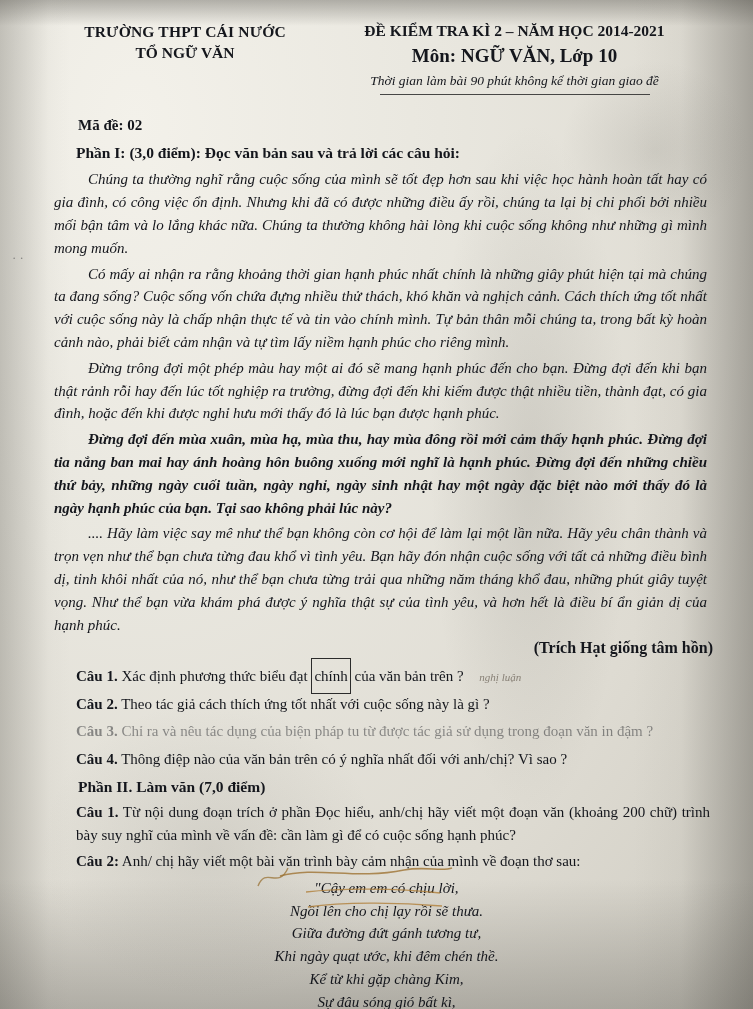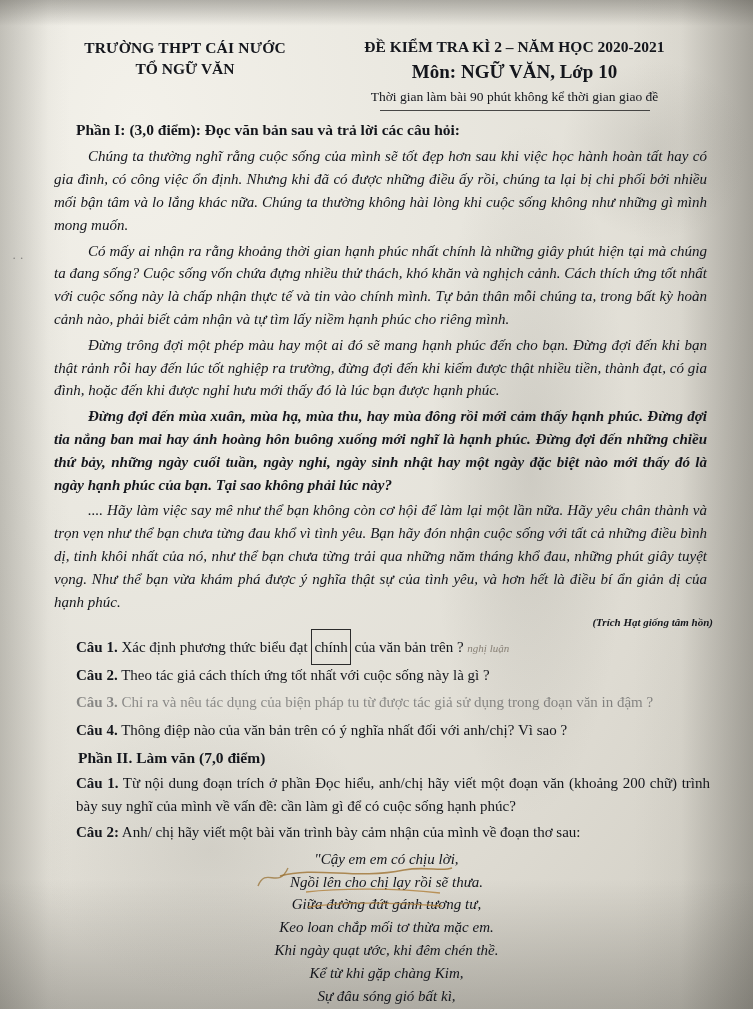--- a/index.html
+++ b/index.html
@@ -69,21 +69,21 @@
     z-index: 3;
     padding: 16px 34px 0 54px;
     color: #14161c;
   }
 
   
   .header {
     display: flex;
     align-items: flex-start;
     justify-content: space-between;
-    margin-top: 20px;
+    margin-top: 4px;
   }
   .header-left {
     width: 262px;
     text-align: center;
     padding-top: 2px;
   }
   .school-name {
     font-weight: bold;
     font-size: 15.5px;
     letter-spacing: .2px;
@@ -104,20 +104,21 @@
     font-weight: bold;
     font-size: 15.5px;
     line-height: 1.4;
   }
   .exam-subject {
     font-weight: bold;
     font-size: 19px;
     line-height: 1.5;
   }
   .exam-time {
+    font-style: italic;
     font-size: 13.5px;
     line-height: 1.5;
     margin-top: 1px;
   }
   .rule {
     height: 1px;
     background: #2a2a2a;
     width: 270px;
     margin: 3px auto 0 auto;
     opacity: .85;
@@ -139,44 +140,43 @@
     line-height: 1.52;
     margin: 0 12px 3px 0;
     text-align: justify;
     text-indent: 34px;
     font-style: italic;
   }
   p.para.bold {
     font-weight: bold;
   }
   .source {
-    font-style: italic;
-    font-weight: bold;
-    font-size: 11px;
+    font-weight: bold;
+    font-size: 16px;
     text-align: right;
     margin: 2px 6px 8px 0;
   }
   .question {
     font-size: 15px;
     line-height: 1.5;
     margin: 0 0 5px 22px;
   }
   .question b {
     font-weight: bold;
   }
   .boxed {
     border: 1px solid #2b2b2b;
     padding: 9px 2px;
   }
   .annot {
     color: #6b6257;
     font-size: 11px;
     font-style: italic;
     opacity: .75;
-    margin-left: 0;
+    margin-left: 12px;
   }
   .part2 {
     font-weight: bold;
     font-size: 15.5px;
     margin: 8px 0 5px 24px;
   }
   .q-block {
     font-size: 15px;
     line-height: 1.5;
     margin: 0 9px 4px 22px;
@@ -224,27 +224,28 @@
   <div class="dot-marks">· ·</div>
 
   <div class="content">
 
     <div class="header">
       <div class="header-left">
         <div class="school-name">TRƯỜNG THPT CÁI NƯỚC</div>
         <div class="dept-name">TỔ NGỮ VĂN</div>
       </div>
       <div class="header-right">
-        <div class="exam-title">ĐỀ KIỂM TRA KÌ 2 – NĂM HỌC 2020-2021</div>
+        <div class="exam-title">ĐỀ KIỂM TRA KÌ 2 – NĂM HỌC 2014-2021</div>
         <div class="exam-subject">Môn: NGỮ VĂN, Lớp 10</div>
         <div class="exam-time">Thời gian làm bài 90 phút không kể thời gian giao đề</div>
         <div class="rule"></div>
       </div>
     </div>
 
+    <div class="code-line">Mã đề: 02</div>
 
     <div class="section-head">Phần I: (3,0 điểm): Đọc văn bản sau và trả lời các câu hỏi:</div>
 
     <p class="para">Chúng ta thường nghĩ rằng cuộc sống của mình sẽ tốt đẹp hơn sau khi việc học hành hoàn tất hay có gia đình, có công việc ổn định. Nhưng khi đã có được những điều ấy rồi, chúng ta lại bị chi phối bởi nhiều mối bận tâm và lo lắng khác nữa. Chúng ta thường không hài lòng khi cuộc sống không như những gì mình mong muốn.</p>
     <p class="para">Có mấy ai nhận ra rằng khoảng thời gian hạnh phúc nhất chính là những giây phút hiện tại mà chúng ta đang sống? Cuộc sống vốn chứa đựng nhiều thử thách, khó khăn và nghịch cảnh. Cách thích ứng tốt nhất với cuộc sống này là chấp nhận thực tế và tin vào chính mình. Tự bản thân mỗi chúng ta, trong bất kỳ hoàn cảnh nào, phải biết cảm nhận và tự tìm lấy niềm hạnh phúc cho riêng mình.</p>
     <p class="para">Đừng trông đợi một phép màu hay một ai đó sẽ mang hạnh phúc đến cho bạn. Đừng đợi đến khi bạn thật rảnh rỗi hay đến lúc tốt nghiệp ra trường, đừng đợi đến khi kiếm được thật nhiều tiền, thành đạt, có gia đình, hoặc đến khi được nghỉ hưu mới thấy đó là lúc bạn được hạnh phúc.</p>
     <p class="para bold">Đừng đợi đến mùa xuân, mùa hạ, mùa thu, hay mùa đông rồi mới cảm thấy hạnh phúc. Đừng đợi tia nắng ban mai hay ánh hoàng hôn buông xuống mới nghĩ là hạnh phúc. Đừng đợi đến những chiều thứ bảy, những ngày cuối tuần, ngày nghỉ, ngày sinh nhật hay một ngày đặc biệt nào mới thấy đó là ngày hạnh phúc của bạn. Tại sao không phải lúc này?</p>
     <p class="para">.... Hãy làm việc say mê như thể bạn không còn cơ hội để làm lại một lần nữa. Hãy yêu chân thành và trọn vẹn như thể bạn chưa từng đau khổ vì tình yêu. Bạn hãy đón nhận cuộc sống với tất cả những điều bình dị, tinh khôi nhất của nó, như thể bạn chưa từng trải qua những năm tháng khổ đau, những phút giây tuyệt vọng. Như thể bạn vừa khám phá được ý nghĩa thật sự của tình yêu, và hơn hết là điều bí ẩn giản dị của hạnh phúc.</p>
 
     <div class="source">(Trích Hạt giống tâm hồn)</div>
@@ -281,21 +282,20 @@
 
     <div class="q-block">
       <b>Câu 2:</b>
       <span>Anh/ chị hãy viết một bài văn trình bày cảm nhận của mình về đoạn thơ sau:</span>
     </div>
 
     <div class="poem">
       <div>"Cậy em em có chịu lời,</div>
       <div>Ngồi lên cho chị lạy rồi sẽ thưa.</div>
       <div>Giữa đường đứt gánh tương tư,</div>
-      <div>Keo loan chắp mối tơ thừa mặc em.</div>
       <div>Khi ngày quạt ước, khi đêm chén thề.</div>
       <div>Kể từ khi gặp chàng Kim,</div>
       <div>Sự đâu sóng gió bất kì,</div>
 
     </div>
 
   </div>
 
   <svg class="ink-stroke" style="left:276px; top:862px;" width="180" height="22" viewBox="0 0 180 22">
     <path d="M4,14 C40,4 80,18 128,8 C150,4 166,10 176,6" fill="none" stroke="#a2793c" stroke-width="1.6" opacity="0.85"></path>

